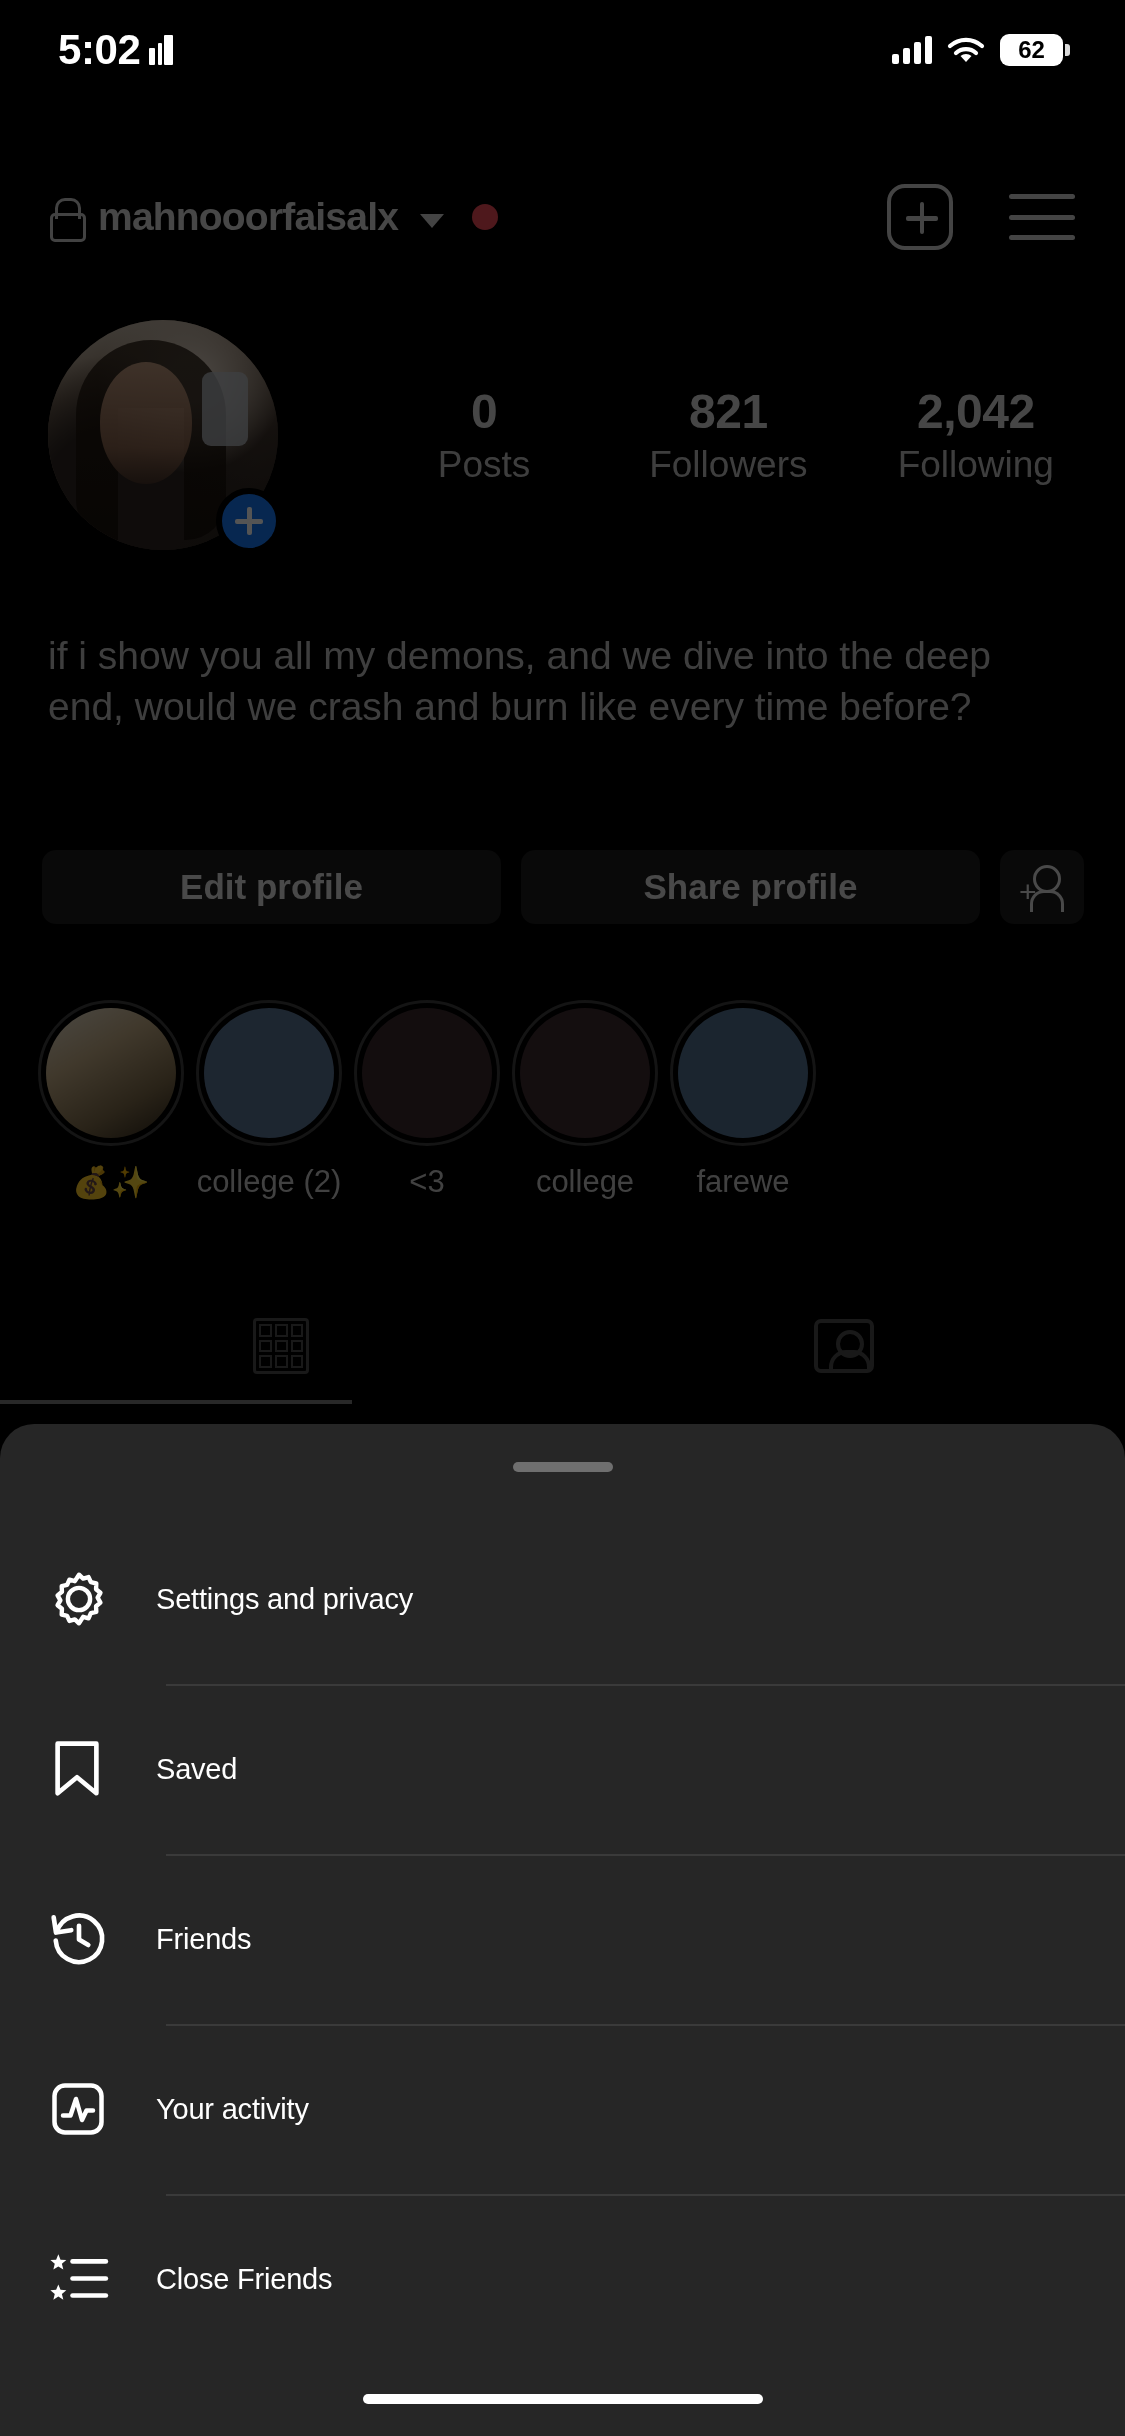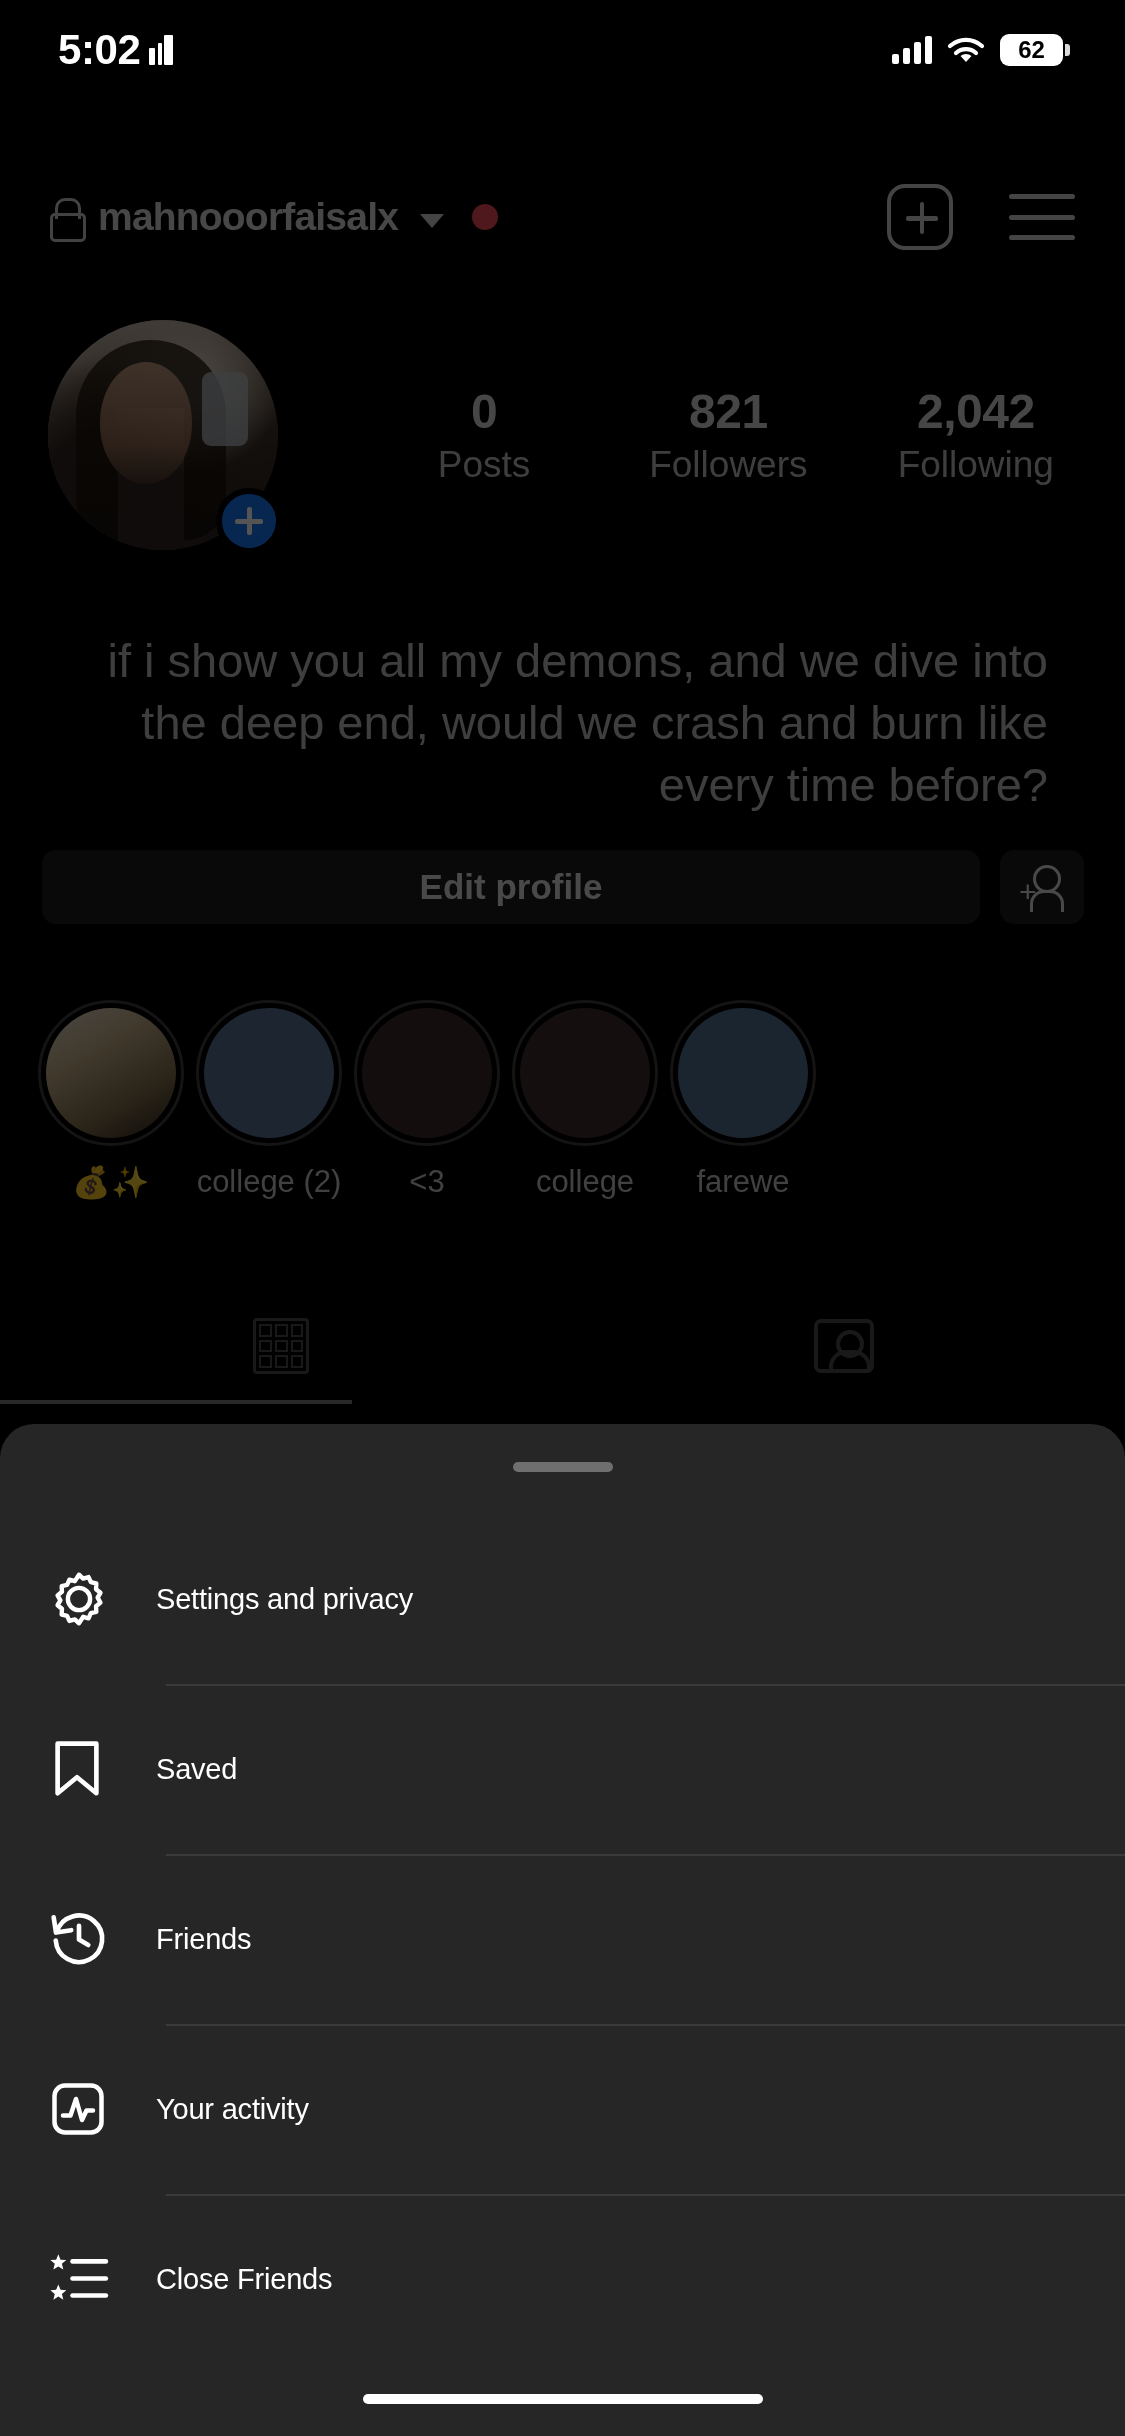--- a/index.html
+++ b/index.html
@@ -122,21 +122,21 @@
 
   
   .nameline {
     position:absolute; top:574px; left:48px; display:flex; align-items:baseline; gap:16px;
   }
   .disp-name { color:#d4d4d4; font-size:40px; font-weight:700; letter-spacing:-0.3px; }
   .sparkle { font-size:36px; }
   .pronoun { color:#8e8e8e; font-size:39px; font-weight:400; }
   .bio {
     position:absolute; top:630px; left:48px; width:1000px;
-    color:#bcbcbc; font-size:47px; line-height:1.32; font-weight:400;text-align:right;
+    color:#bcbcbc; font-size:39px; line-height:1.32; font-weight:400;
   }
 
   
   .btnrow {
     position:absolute; top:850px; left:42px; width:1042px; height:74px;
     display:flex; gap:20px;
   }
   .ibtn {
     background:#1c1c1c; border-radius:14px; display:flex; align-items:center; justify-content:center;
     color:#dcdcdc; font-size:35px; font-weight:600;
@@ -287,20 +287,21 @@
           <div class="lbl">Following</div>
         </div>
       </div>
     </div>
 
 
     <div class="bio">if i show you all my demons, and we dive into the deep end, would we crash and burn like every time before?</div>
 
     <div class="btnrow">
       <div class="ibtn wide">Edit profile</div>
+      <div class="ibtn wide">Share profile</div>
       <div class="ibtn sq">
         <div class="addp">
             <span>+</span>
           </div>
       </div>
     </div>
 
     <div class="highlights">
       <div class="hl">
         <div class="hl-ring">

